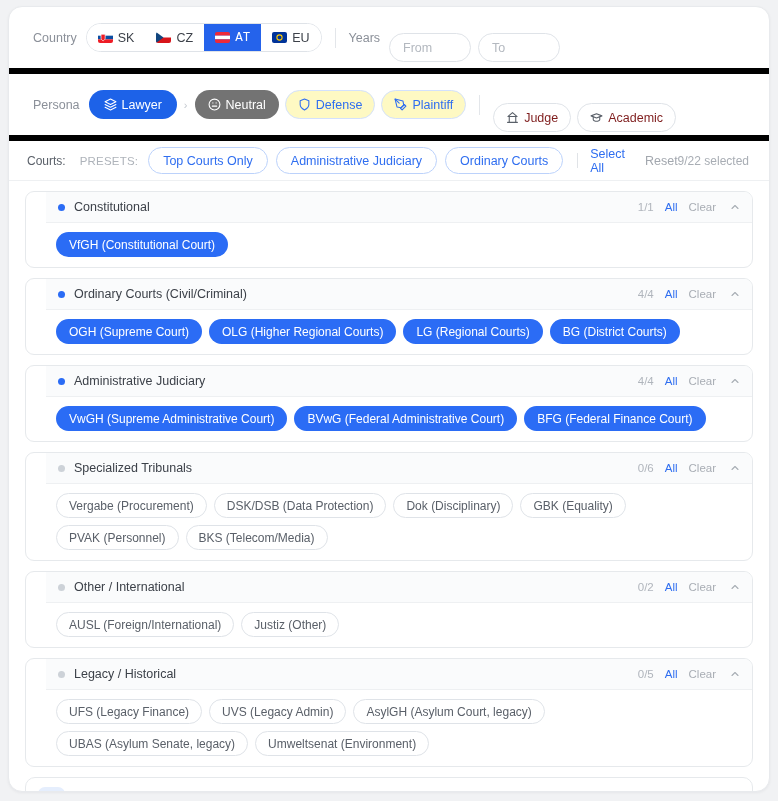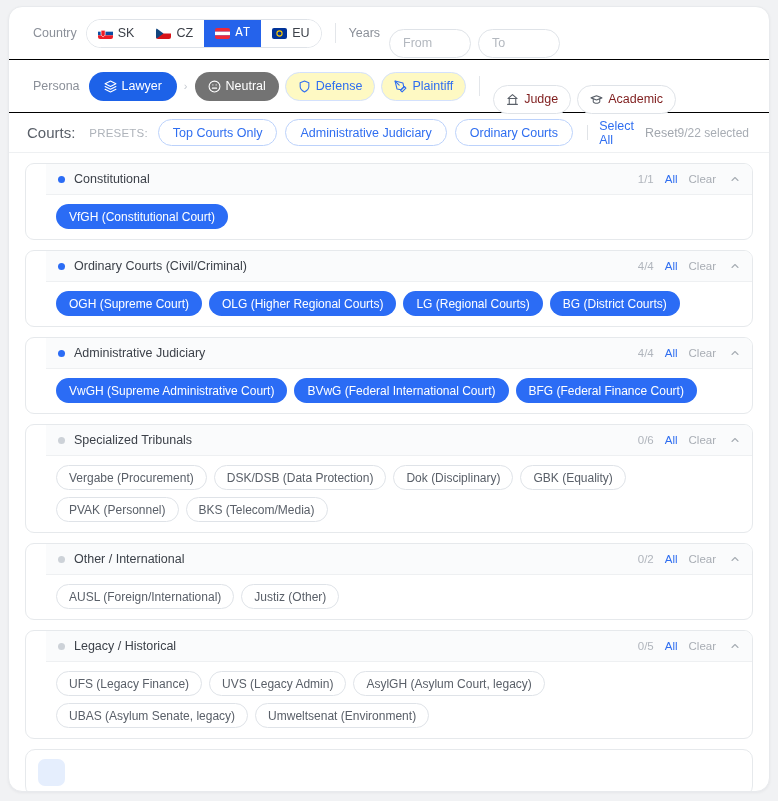--- a/index.html
+++ b/index.html
@@ -24,22 +24,22 @@
     border: 1px solid #e8eaed;
     box-shadow: 0 1px 3px rgba(16,24,40,0.05);
     overflow: hidden;
   }
 
   
   .filter-row {
     display: flex;
     align-items: center;
     padding: 0 24px;
-    height: 53px;
-    border-bottom: 1px solid #000000;
+    height: 67px;
+    border-bottom: 6px solid #000000;
     gap: 0;
   }
   .row-label {
     font-size: 12.5px;
     color: #8b9099;
     margin-right: 9px;
     white-space: nowrap;
   }
 
   .seg-group {
@@ -113,21 +113,21 @@
   }
 
   
   .presets-row {
     display: flex;
     align-items: center;
     padding: 0 20px 0 18px;
     height: 40px;
     border-bottom: 1px solid #eef0f2;
   }
-  .courts-label { font-size: 15px; color: #5a6069; margin-right: 14px; }
+  .courts-label { font-size: 12px; color: #5a6069; margin-right: 14px; }
   .presets-label { font-size: 11.5px; color: #aeb3ba; letter-spacing: .2px; margin-right: 10px; }
   .preset-pill {
     height: 27px;
     padding: 0 14px;
     border-radius: 999px;
     border: 1px solid #bcd2fb;
     background: #fff;
     color: #2f6ef0;
     font-size: 12.5px;
     display: inline-flex;
@@ -401,21 +401,21 @@
             <span class="gclear">Clear</span>
             <span class="gchev">
               <svg width="12" height="12" viewBox="0 0 24 24" fill="none" stroke="currentColor" stroke-width="2.2" stroke-linecap="round" stroke-linejoin="round">
                 <polyline points="18 15 12 9 6 15"></polyline>
               </svg>
             </span>
           </span>
         </div>
         <div class="group-body">
           <span class="chip sel">VwGH (Supreme Administrative Court)</span>
-          <span class="chip sel">BVwG (Federal International Court)</span>
+          <span class="chip sel">BVwG (Federal Administrative Court)</span>
           <span class="chip sel">BFG (Federal Finance Court)</span>
         </div>
       </div>
       <div class="group">
         <div class="group-head">
           <span class="dot off"></span>
           <span class="group-title">Specialized Tribunals</span>
           <span class="head-right">
             <span class="gcount">0/6</span>
             <span class="gall">All</span>

